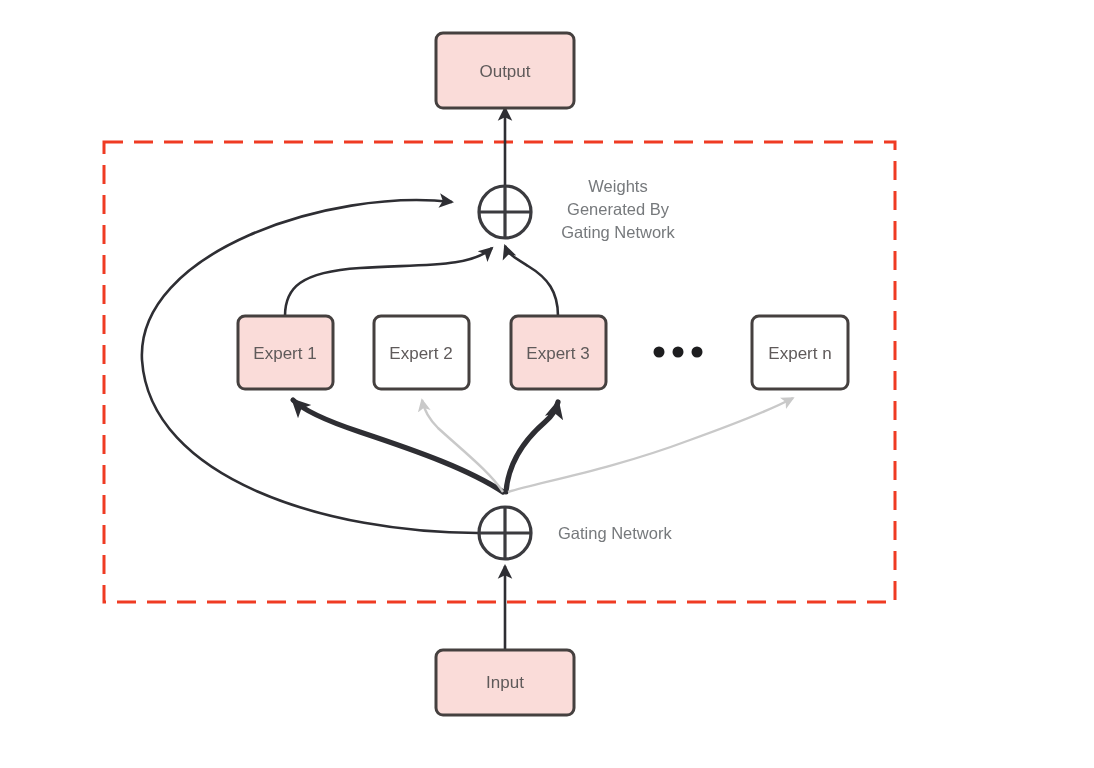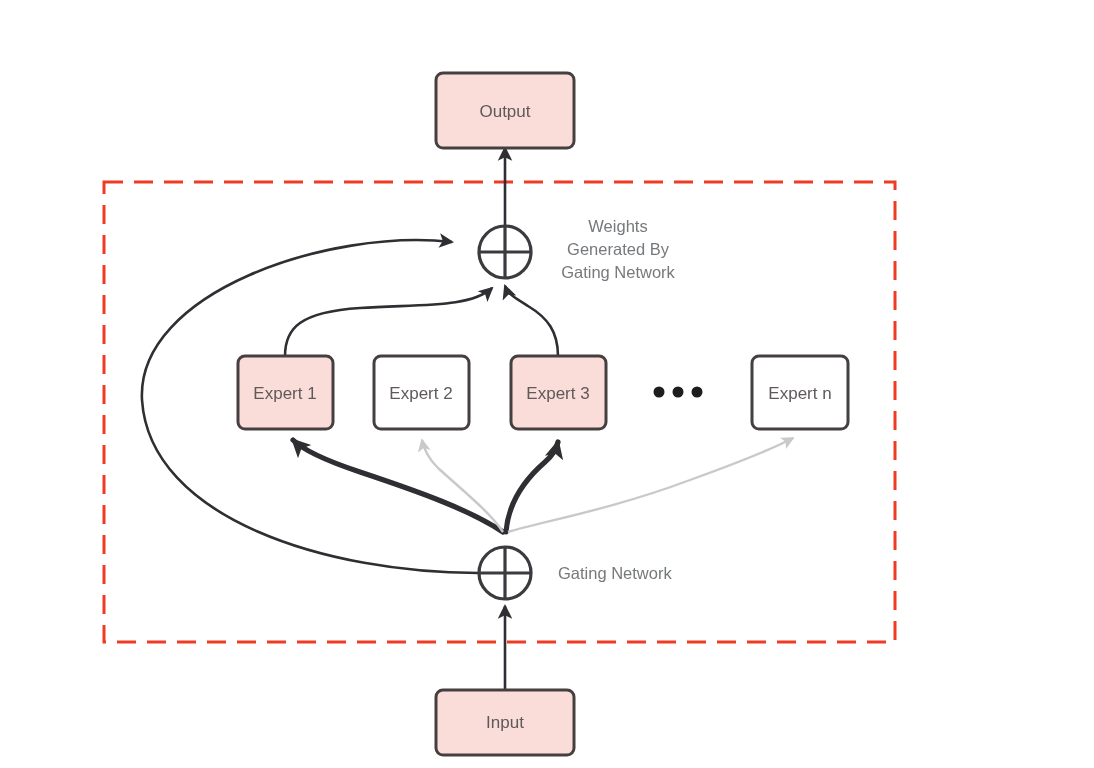--- a/index.html
+++ b/index.html
@@ -12,21 +12,20 @@
     width: 1094px;
     height: 768px;
     overflow: hidden;
     font-family: "Liberation Sans", sans-serif;
   }
   #diagram-root {
     position: relative;
     width: 1094px;
     height: 692px;
     background: #ffffff;
-    margin-top: 40px;
   }
   #diagram-svg {
     position: absolute;
     left: 0;
     top: 0;
     width: 1094px;
     height: 768px;
   }
   .node-label {
     font-family: "Liberation Sans", sans-serif;

